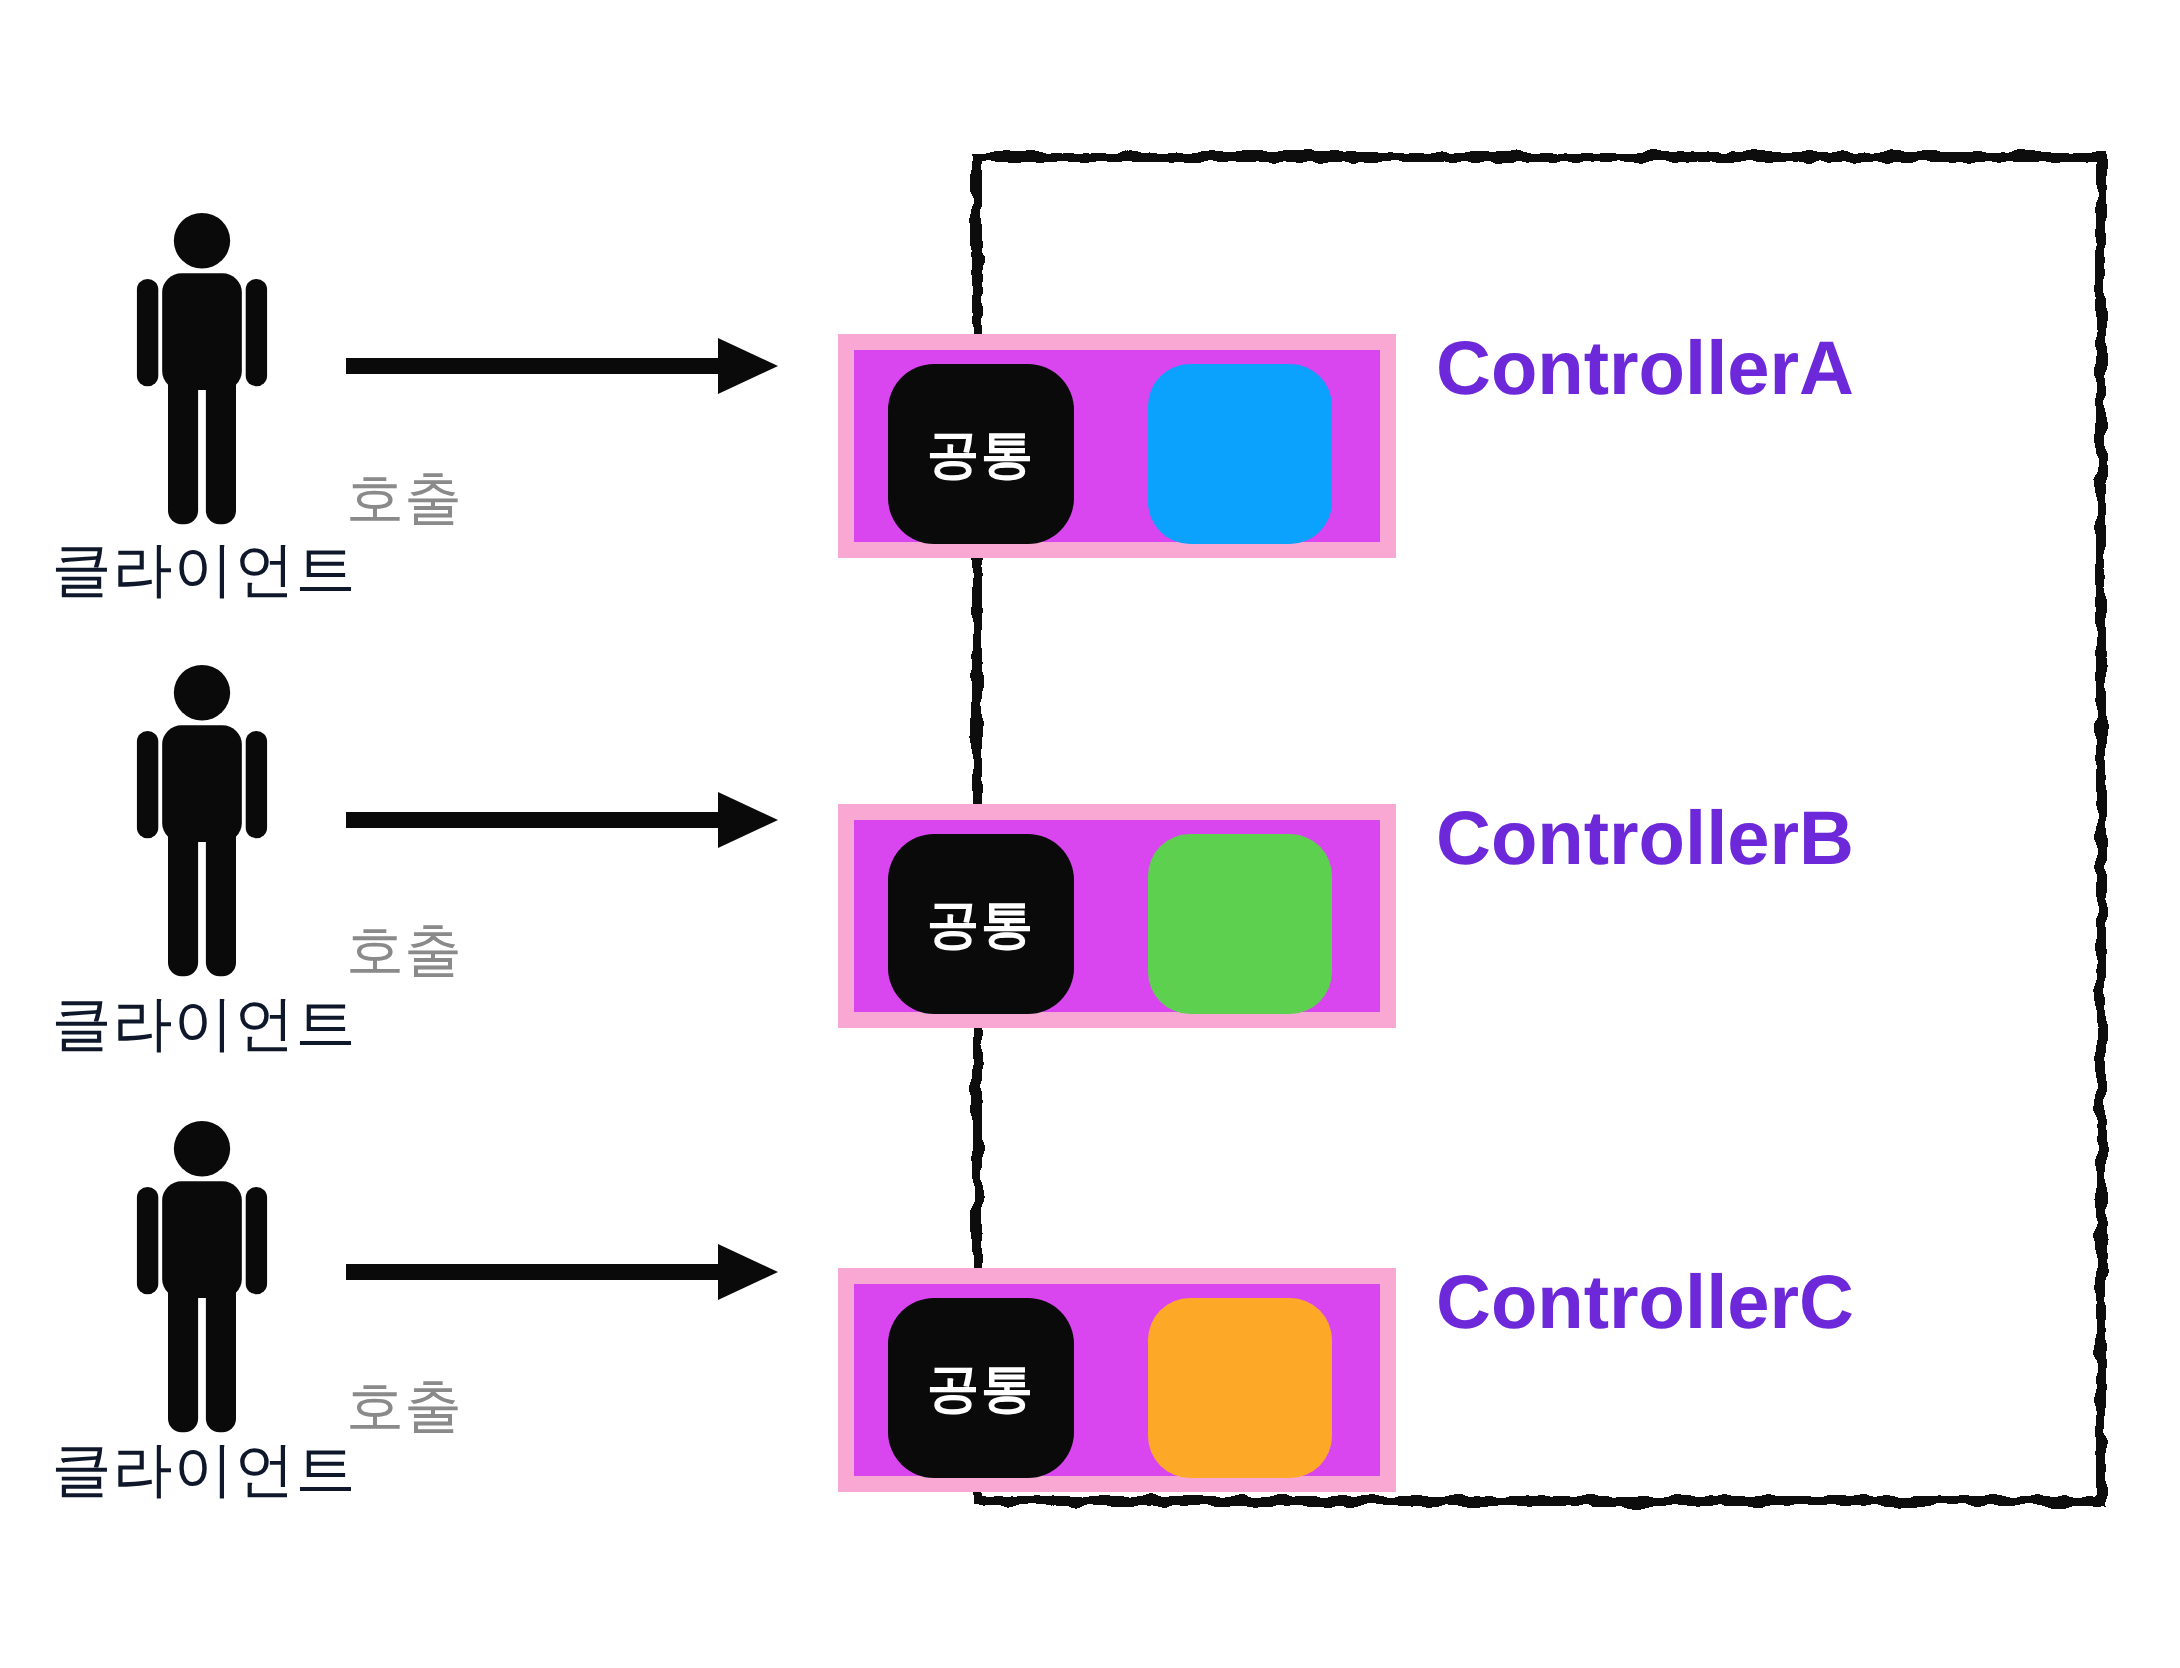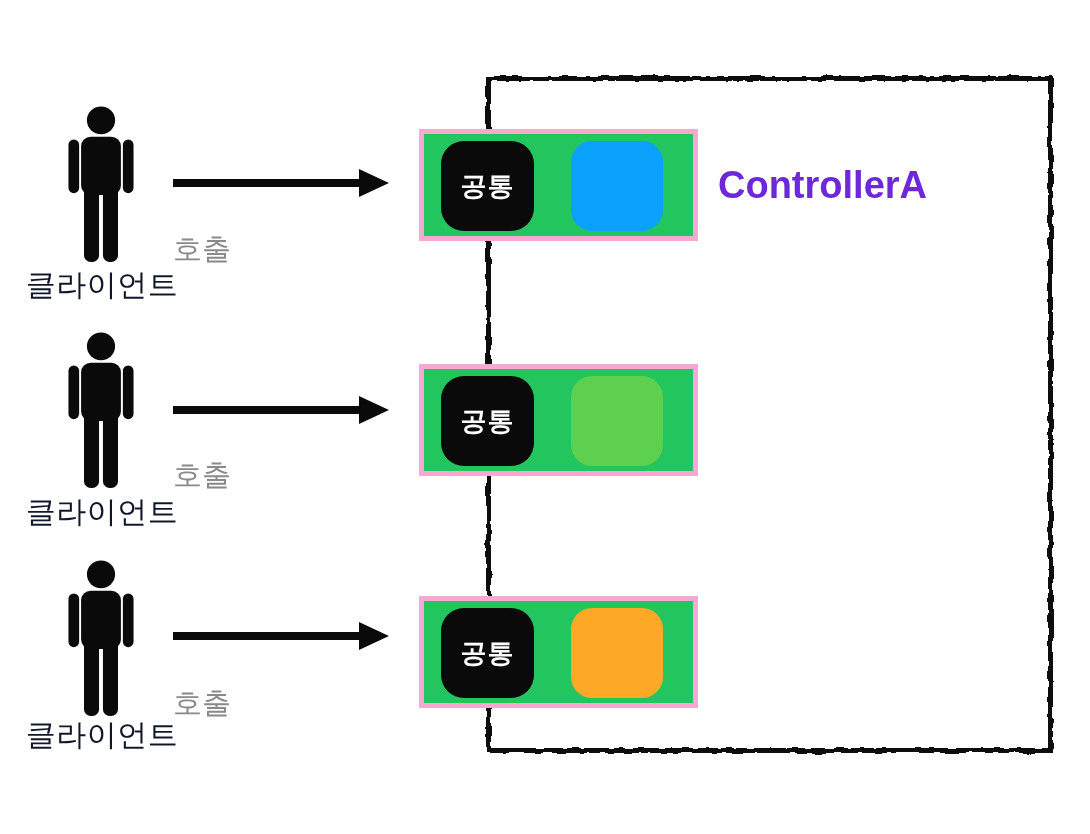--- a/index.html
+++ b/index.html
@@ -47,23 +47,24 @@
     color: #8a8a8a;
     z-index: 2;
     margin-top: 28px;
   }
   .arrow-svg { position: absolute; left: 173px; z-index: 2; }
   .controller-box {
     position: absolute;
     left: 419px;
     width: 279px;
     height: 112px;
-    background: #22c55e;
-    border: 5px solid #f9a8d4;
+    background: #d946ef;
+    border: 8px solid #f9a8d4;
     z-index: 2;
+    margin-top: 38px;
   }
   .common-square {
     position: absolute;
     left: 17px;
     top: 7px;
     width: 93px;
     height: 90px;
     border-radius: 23px;
     background: #0a0a0a;
     color: #ffffff;
@@ -149,20 +150,21 @@
   <svg class="arrow-svg" style="top:396px;" width="216" height="28" viewBox="0 0 216 28">
     <rect x="0" y="10" width="188" height="8" fill="#0a0a0a"></rect>
     <polygon points="186,0 216,14 186,28" fill="#0a0a0a"></polygon>
   </svg>
   <div class="call-label" style="top:428px;">호출</div>
 
   <div class="controller-box" style="top:364px;">
     <div class="common-square">공통</div>
     <div class="handler-square" style="background: rgb(94, 208, 80);"></div>
   </div>
+  <div class="controller-label" style="top:396px;">ControllerB</div>
 
   <svg class="person-svg" style="left:67px; top:560px;" width="68" height="158" viewBox="0 0 70 165" preserveAspectRatio="none">
     <g fill="#0a0a0a">
       <circle cx="35" cy="15" r="14.5"></circle>
       <rect x="14.5" y="32" width="41" height="61" rx="10"></rect>
       <rect x="1.5" y="35" width="11" height="56" rx="5.5"></rect>
       <rect x="57.5" y="35" width="11" height="56" rx="5.5"></rect>
       <rect x="17.5" y="82" width="15.5" height="81" rx="7"></rect>
       <rect x="37" y="82" width="15.5" height="81" rx="7"></rect>
     </g>
@@ -172,14 +174,15 @@
   <svg class="arrow-svg" style="top:622px;" width="216" height="28" viewBox="0 0 216 28">
     <rect x="0" y="10" width="188" height="8" fill="#0a0a0a"></rect>
     <polygon points="186,0 216,14 186,28" fill="#0a0a0a"></polygon>
   </svg>
   <div class="call-label" style="top:656px;">호출</div>
 
   <div class="controller-box" style="top:596px;">
     <div class="common-square">공통</div>
     <div class="handler-square" style="background: rgb(253, 169, 39);"></div>
   </div>
+  <div class="controller-label" style="top:628px;">ControllerC</div>
 
 </div>
 
 </body></html>

